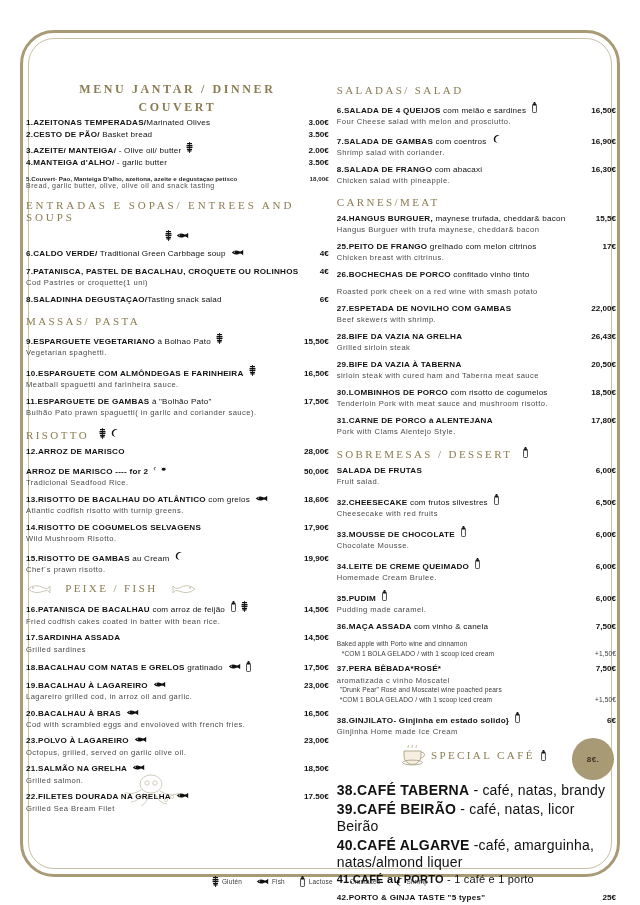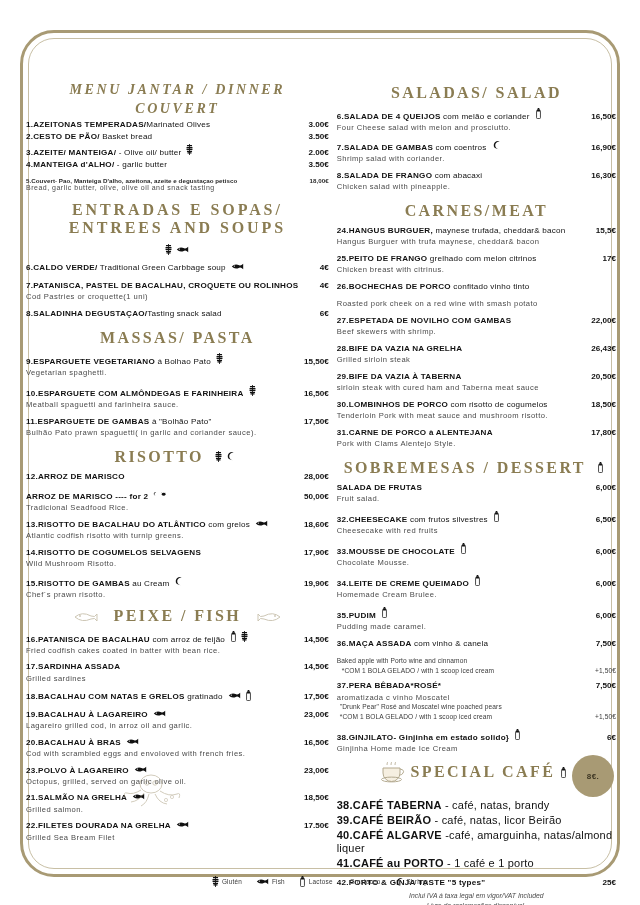--- a/index.html
+++ b/index.html
@@ -28,28 +28,27 @@
   }
 
   
   .cols{position:absolute;left:26px;top:82px;right:24px;bottom:60px;display:flex;}
   .col{position:relative;}
   .col-left{width:310px;padding-right:6px;}
   .col-right{width:286px;padding-left:2px;}
 
   
   .h-main{
-    font-size:14px;letter-spacing:2.6px;color:#8a7c52;
+    font-size:12px;letter-spacing:2.6px;color:#8a7c52;
     text-align:center;font-weight:700;margin:0 0 3px 0;
     font-family:"Liberation Serif", serif;
-    font-style:italic;
   }
   .h-sec{
-    font-size:16px;letter-spacing:2.4px;color:#8a7c52;
-    text-align:center;font-weight:700;margin:10px 0 6px 0;
+    font-size:11px;letter-spacing:2.4px;color:#8a7c52;
+    text-align:left;font-weight:400;margin:10px 0 6px 0;
     font-family:"Liberation Serif", serif;
     position:relative;
   }
   .h-sec.wide{letter-spacing:2.9px;}
 
   
   .item{margin-bottom:7px;position:relative;}
   .item.tight{margin-bottom:2px;}
   .row{display:flex;align-items:baseline;}
   .name{
@@ -65,21 +64,21 @@
   .desc{
     font-size:7.6px;color:#4a4a4a;letter-spacing:.45px;line-height:1.3;
     margin-top:1px;font-weight:400;
   }
   .fine{font-size:6.2px;color:#2a2a2a;font-weight:700;letter-spacing:.05px;}
   .fine-d{font-size:7px;color:#4a4a4a;letter-spacing:.5px;}
   .sub{font-size:6.6px;color:#3a3a3a;letter-spacing:.1px;line-height:1.5;}
 
   
   .listline{display:flex;align-items:baseline;margin-bottom:1px;}
-  .listline .name{font-size:11px;}
+  .listline .name{font-size:14px;}
 
   
   .ic{display:inline-block;vertical-align:middle;}
   .ic-gluten{width:7px;height:11px;}
   .ic-fish{width:13px;height:7px;}
   .ic-lactose{width:7px;height:11px;}
   .ic-shrimp{width:9px;height:10px;}
   .icons{display:inline-flex;gap:4px;align-items:center;margin:0 5px;}
 
   
@@ -468,21 +467,21 @@
         <circle cx="51" cy="26" r="1.6" fill="none" stroke="#9a8d6a" stroke-width=".8"></circle>
       </svg>
     </div>
 
     <div class="col col-right">
 
       <div class="h-sec" style="margin-top:2px;">SALADAS/ SALAD</div>
       <div id="saladas-list">
           <div class="item">
             <div class="row">
-              <div class="name">6.SALADA DE 4 QUEIJOS<span class="lite"> com melão e coriander</span></div>
+              <div class="name">6.SALADA DE 4 QUEIJOS<span class="lite"> com melão e sardines</span></div>
               <span class="icons">
                 <svg class="ic ic-lactose" viewBox="0 0 8 13">
                   <path d="M3 0 h2 v2 h-2 z" fill="#111"></path>
                   <path d="M2.6 2 h2.8 l.9 2.2 v7.2 q0 1.1 -1.1 1.1 h-2.4 q-1.1 0 -1.1 -1.1 v-7.2 z" fill="#fff" stroke="#111" stroke-width=".9"></path>
                   <path d="M2.6 2 h2.8 l.9 2.2 h-4.6 z" fill="#111"></path>
                 </svg>
               </span>
               <div class="spacer"></div>
               <div class="price">16,50€</div>
             </div>

